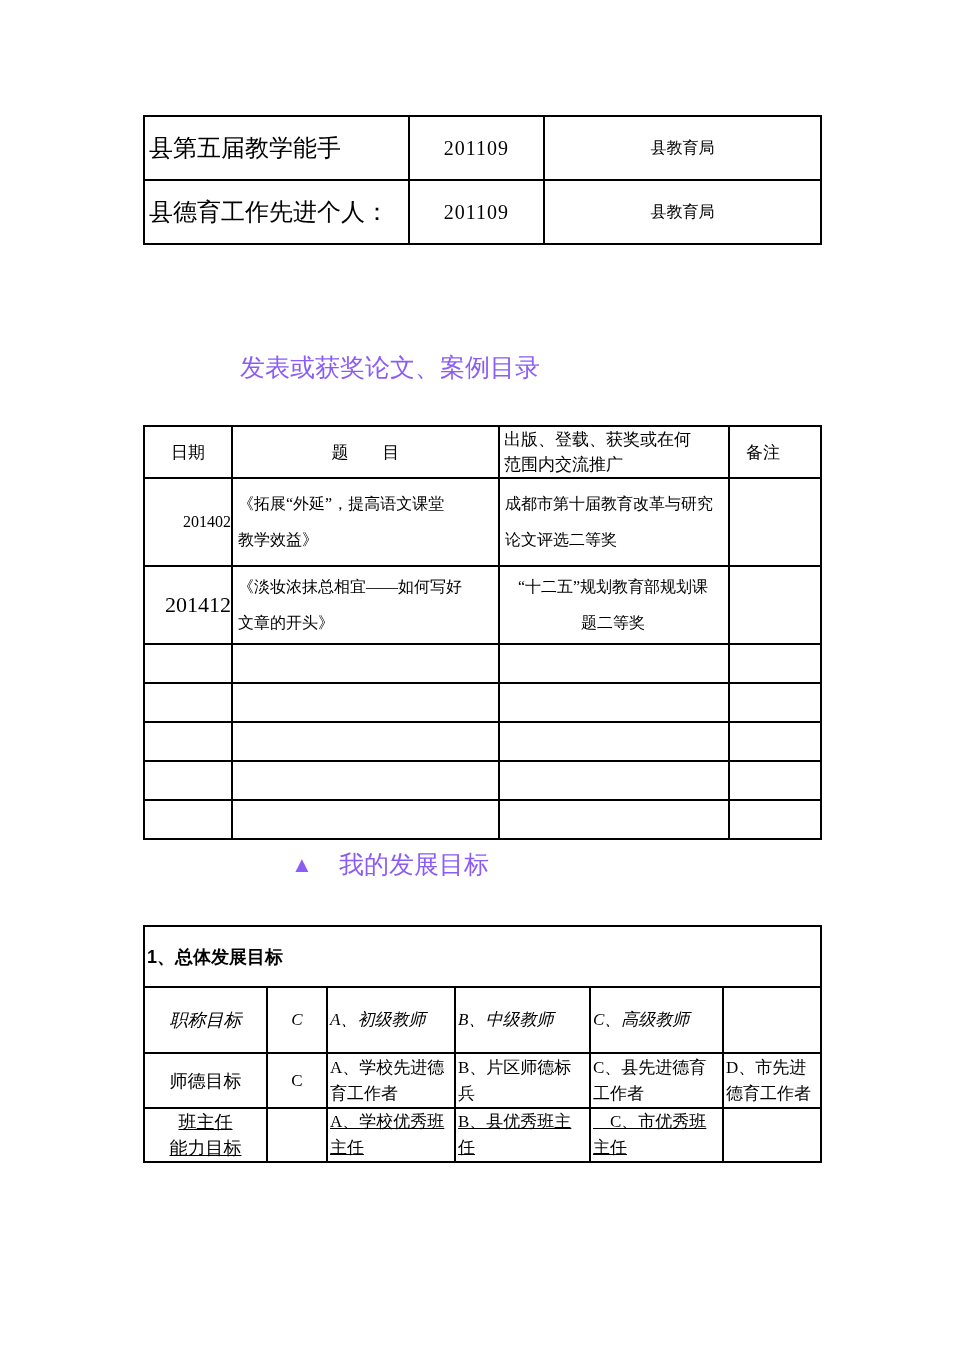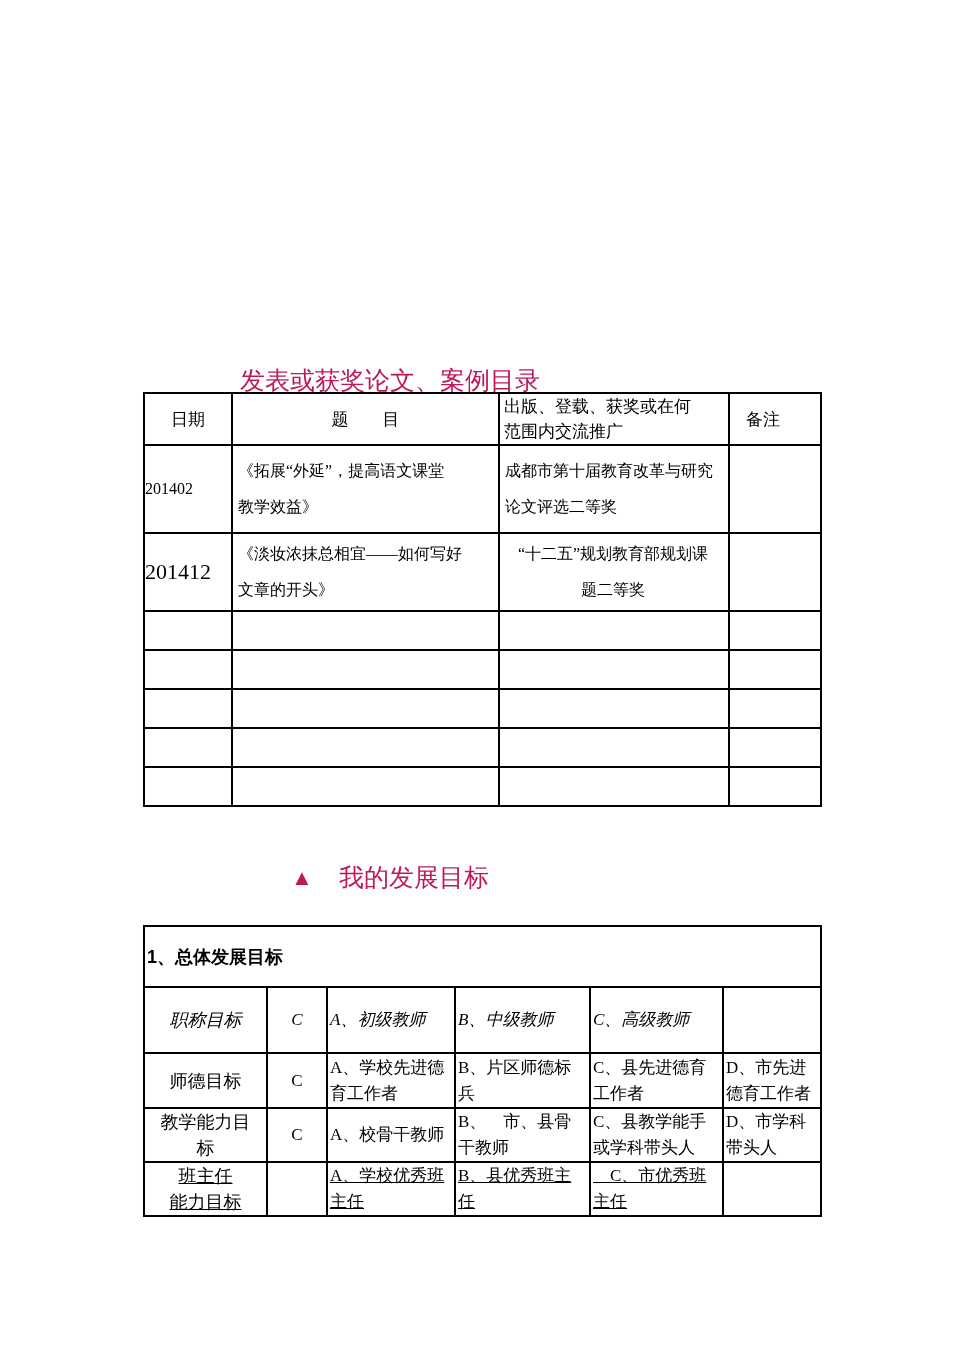--- a/index.html
+++ b/index.html
@@ -17,37 +17,37 @@
   
   #awards-table { top:115px; width:677px; }
   #awards-table td { height:64px; }
   .award-name { font-size:24px; padding-left:4px; }
   .award-date { font-size:20px; text-align:center; letter-spacing:1px; }
   .award-org  { font-size:16px; text-align:center; }
 
   
   .section-title {
     position:absolute; left:0; width:780px; text-align:center;
-    font-size:25px; line-height:32px; color:#be185d;margin-top:13px;
+    font-size:25px; line-height:32px; color:#8b5cf6;
   }
   #papers-title { top:352px; }
   #goals-title  { top:849px; }
   .tri-marker { display:inline-block; font-size:22px; margin-right:26px; vertical-align:1px; }
 
   
-  #papers-table { top:392px; width:677px; font-size:17px; }
+  #papers-table { top:425px; width:677px; font-size:17px; }
   .ph td { height:50px; }
   .ph .h-date   { text-align:center; }
   .ph .h-title  { text-align:center; }
   .ph .h-publish{ padding-left:4px; line-height:25px; }
   .ph .h-notes  { padding-left:16px; }
   .p-row1 td { height:88px; }
   .p-row2 td { height:78px; }
   .p-empty td { height:39px; }
-  .p-date   { text-align:left; font-size:16px; }
+  .p-date   { text-align:right; font-size:16px; }
   .p-date-lg{ font-size:22px; }
   .p-cell   { font-size:16px; line-height:36px; padding-left:5px; padding-right:2px; }
   .p-center { text-align:center; padding-left:0; }
 
   
   #goals-table { top:925px; width:677px; }
   .g-header td {
     height:61px; padding-left:2px;
     font-family:"Liberation Sans","DejaVu Sans",sans-serif;
     font-weight:bold; font-size:18px;
@@ -58,20 +58,39 @@
   .g-r4 td { height:40px;text-decoration:underline; }
   .g-label { text-align:center; font-size:18px; line-height:26px; }
   .g-level { text-align:center; font-size:17px; }
   .g-opt   { font-size:17px; line-height:26px; padding-left:2px; }
 </style>
 </head>
 <body>
 
 <div id="page">
 
+  <table id="awards-table">
+    <colgroup>
+        <col style="width:265px">
+        <col style="width:135px">
+        <col style="width:277px">
+      </colgroup>
+    <tbody>
+        <tr>
+      <td class="award-name">县第五届教学能手</td>
+      <td class="award-date">201109</td>
+      <td class="award-org">县教育局</td>
+    </tr>
+    <tr>
+      <td class="award-name">县德育工作先进个人：</td>
+      <td class="award-date">201109</td>
+      <td class="award-org">县教育局</td>
+    </tr>
+  </tbody>
+    </table>
 
   <div id="papers-title" class="section-title">发表或获奖论文、案例目录</div>
 
   <table id="papers-table">
     <colgroup>
         <col style="width:88px">
         <col style="width:267px">
         <col style="width:230px">
         <col style="width:92px">
       </colgroup>
@@ -162,32 +181,20 @@
       <td class="g-level">C</td>
       <td class="g-opt pre">A、学校先进德
 育工作者</td>
       <td class="g-opt pre">B、片区师德标
 兵</td>
       <td class="g-opt pre">C、县先进德育
 工作者</td>
       <td class="g-opt pre">D、市先进
 德育工作者</td>
     </tr>
-    <tr class="g-r3">
-      <td class="g-label pre">教学能力目
-标</td>
-      <td class="g-level">C</td>
-      <td class="g-opt pre">A、校骨干教师</td>
-      <td class="g-opt pre">B、　市、县骨
-干教师</td>
-      <td class="g-opt pre">C、县教学能手
-或学科带头人</td>
-      <td class="g-opt pre">D、市学科
-带头人</td>
-    </tr>
     <tr class="g-r4">
       <td class="g-label pre">班主任
 能力目标</td>
       <td class="g-level"></td>
       <td class="g-opt pre">A、学校优秀班
 主任</td>
       <td class="g-opt pre">B、县优秀班主
 任</td>
       <td class="g-opt pre">　C、市优秀班
 主任</td>

